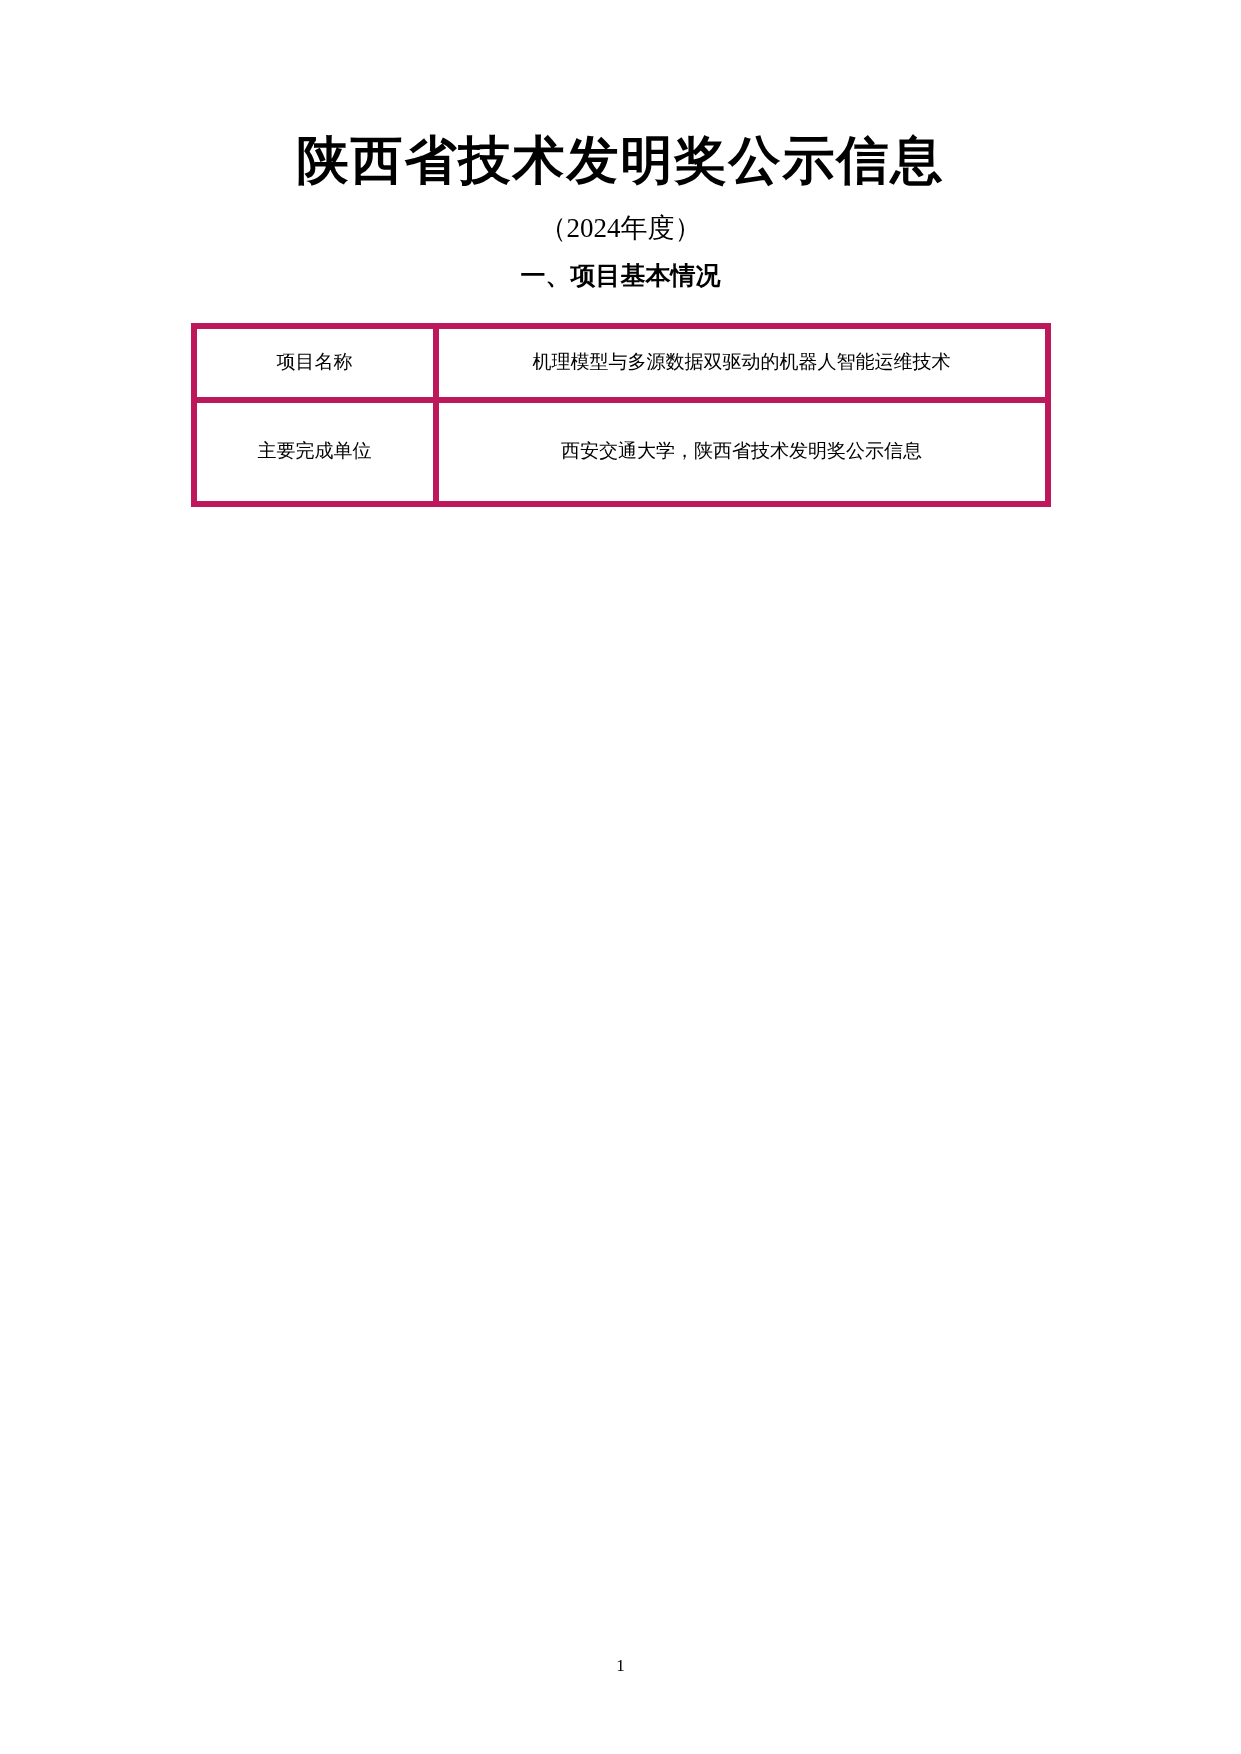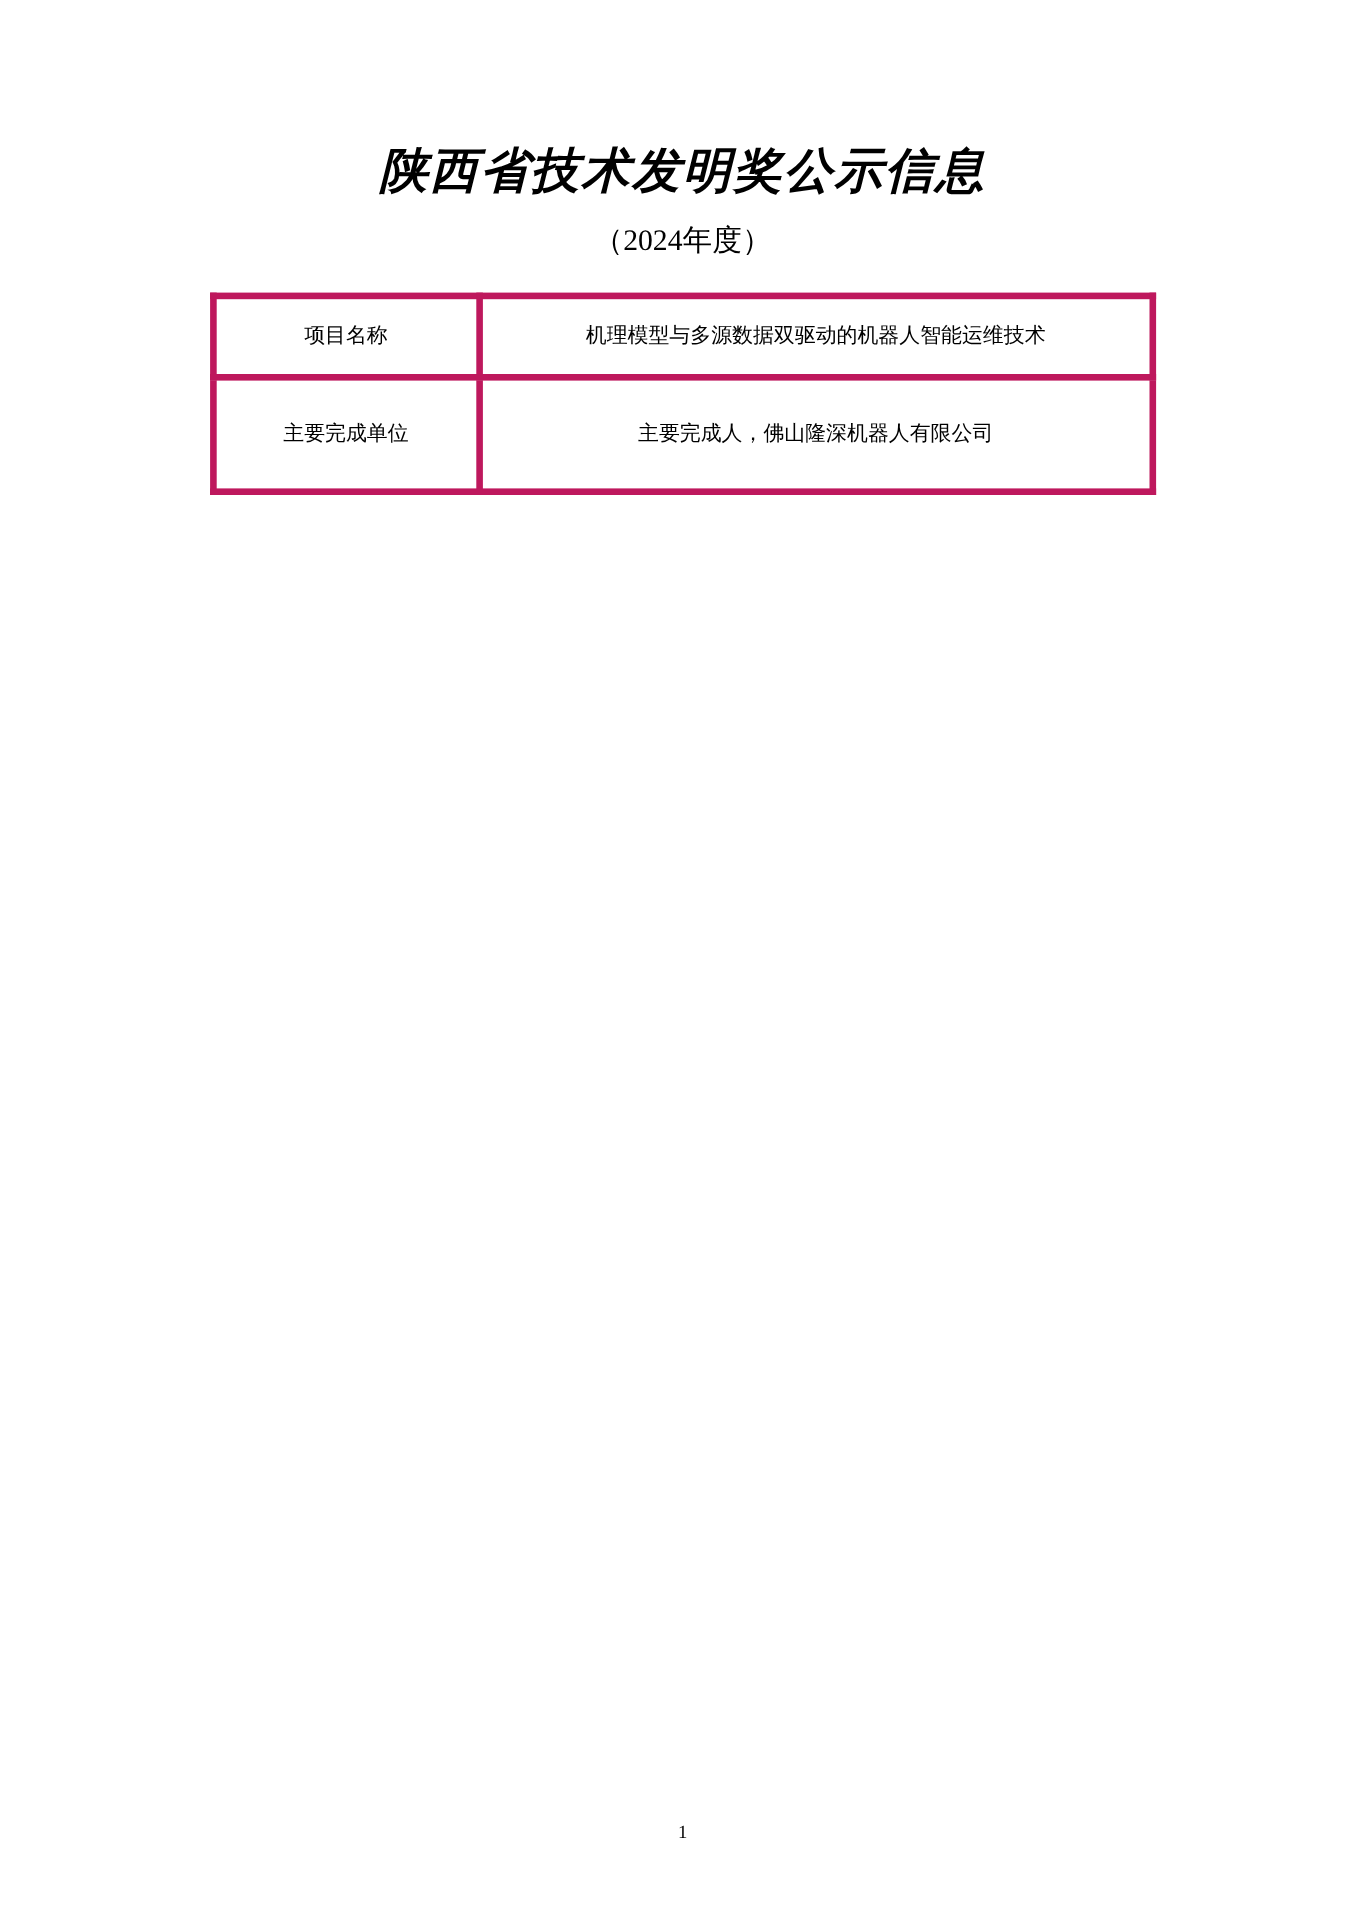--- a/index.html
+++ b/index.html
@@ -18,26 +18,25 @@
     position: relative;
     width: 1241px;
     height: 1754px;
     box-sizing: border-box;
     padding: 0;
   }
   .doc-title {
     text-align: center;
     font-family: "Liberation Sans", sans-serif;
     font-weight: bold;
-    font-size: 44px;
+    font-size: 52px;
     letter-spacing: 2px;
     margin: 0;
     padding-top: 128px;
     line-height: 1.25;
-    font-style: italic;
   }
   .doc-subtitle {
     text-align: center;
     font-family: "Liberation Serif", serif;
     font-weight: normal;
     font-size: 27px;
     margin: 0;
     padding-top: 18px;
     line-height: 1.3;
   }
@@ -83,31 +82,32 @@
     font-family: "Liberation Serif", serif;
   }
 </style>
 </head>
 <body>
 
 <div class="page">
 
   <h1 class="doc-title">陕西省技术发明奖公示信息</h1>
   <div class="doc-subtitle">（2024年度）</div>
+  <div class="section-heading">一、项目基本情况</div>
 
   <div class="table-wrap">
     <table class="info-table">
       <tbody>
         <tr class="row-1">
           <td class="label-cell">项目名称</td>
           <td class="value-cell">机理模型与多源数据双驱动的机器人智能运维技术</td>
         </tr>
         <tr class="row-3">
           <td class="label-cell">主要完成单位</td>
-          <td class="value-cell">主要完成人，佛山隆深机器人有限公司</td>
+          <td class="value-cell">西安交通大学，陕西省技术发明奖公示信息</td>
         </tr>
       </tbody>
     </table>
   </div>
 
   <div class="page-number">1</div>
 
 </div>
 
 </body></html>

